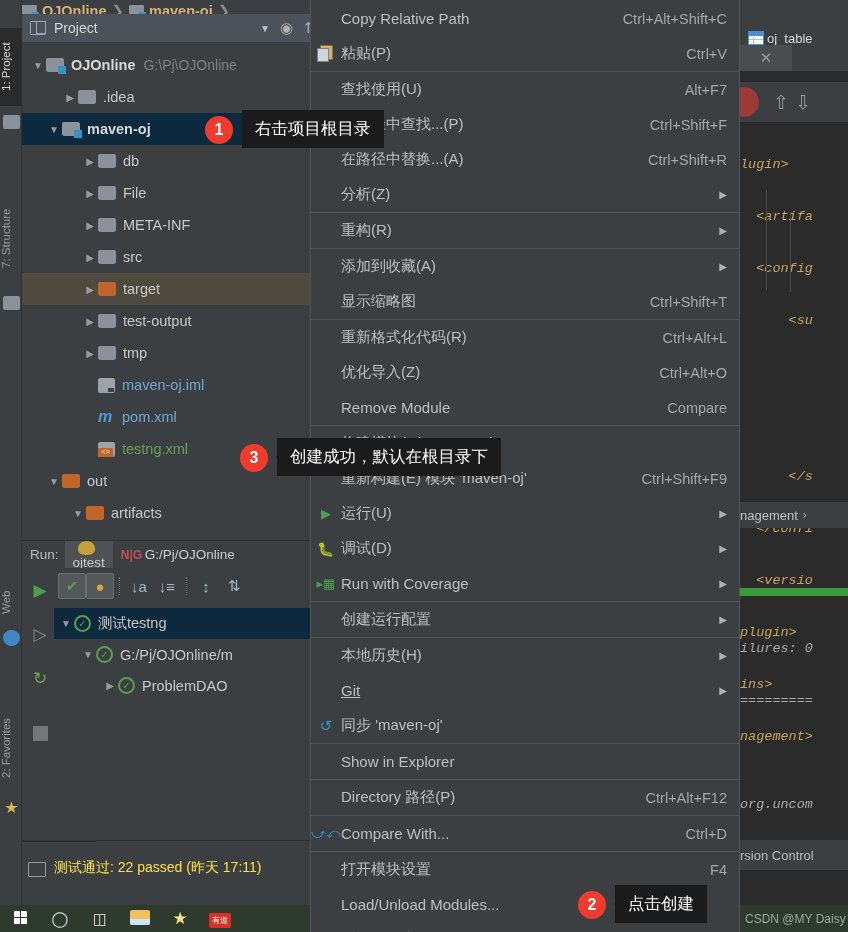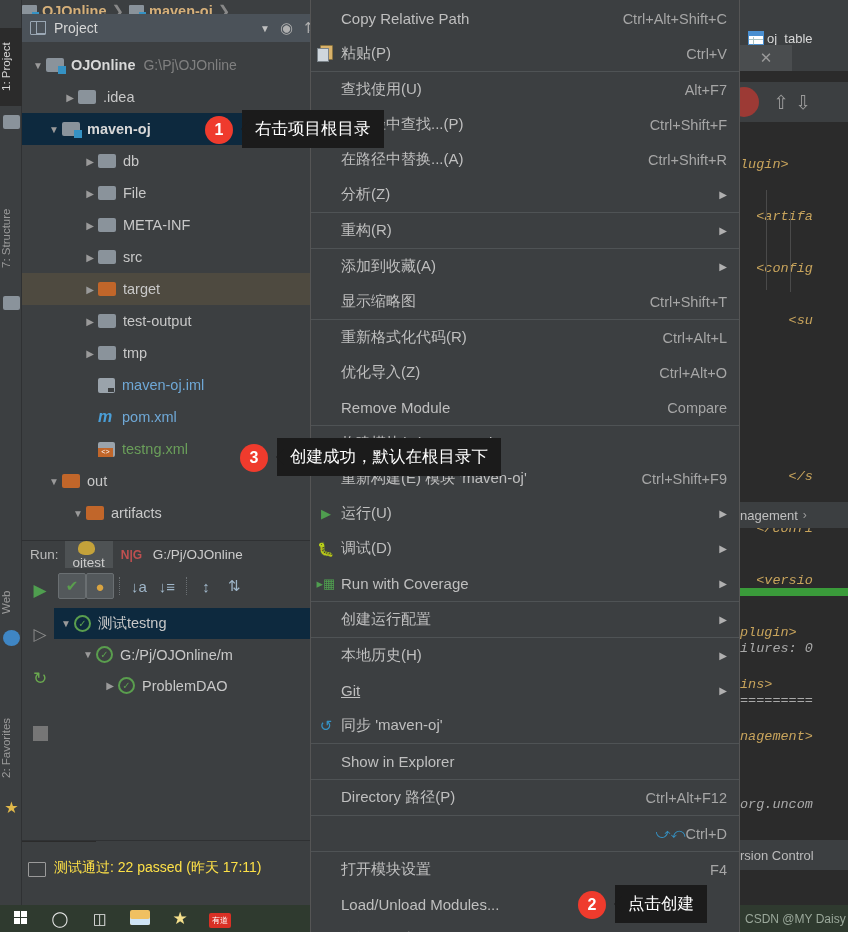--- a/index.html
+++ b/index.html
@@ -123,21 +123,21 @@
   .blue { color:#6fa8d6; }
 
   
   .runbar { position:absolute; left:22px; top:540px; width:296px; height:28px;
       background:#3c3f41; display:flex; align-items:center; border-top:1px solid #2f3133;}
   .runlabel { margin-left:8px; color:#bbb; font-size:13.5px; }
   .runtab { height:28px; display:flex; align-items:center; padding:0 8px; font-size:13.5px; color:#ccc;}
   .runtab.active { background:#4e5254;flex-direction:column; }
   .cat-ic { width:17px; height:14px; margin-right:5px; background:#c4a23a;
       border-radius:50% 50% 40% 40%; position:relative; flex:0 0 auto;}
-  .ng-ic { width:20px; margin-right:12px; color:#c05050; font-weight:bold; font-size:12px; flex:0 0 auto;}
+  .ng-ic { width:20px; margin-right:4px; color:#c05050; font-weight:bold; font-size:12px; flex:0 0 auto;}
 
   .runbody { position:absolute; left:22px; top:568px; width:296px; height:272px; background:#3c3f41; }
   .runside { position:absolute; left:22px; top:568px; width:36px; height:272px; background:#3c3f41; }
   .rsbtn { width:36px; height:44px; display:flex; align-items:center; justify-content:center; font-size:17px;}
   .runtoolbar { position:absolute; left:58px; top:570px; width:260px; height:32px;
       display:flex; align-items:center; }
   .tbtn { width:28px; height:26px; display:flex; align-items:center; justify-content:center;
       font-size:15px; color:#9fb6c9; }
   .tbtn.pressed { background:#53585b; border:1px solid #6a6f72; border-radius:2px; }
   .dotsep { width:1px; height:18px; border-left:1px dotted #6a6f72; margin:0 5px; }
@@ -153,21 +153,21 @@
       background:#3c3f41; display:flex; align-items:center; border-top:1px solid #2f3133;}
   .bb-item { height:30px; display:flex; align-items:center; padding:0 9px; font-size:13.5px; color:#c4c4c4;}
   .bb-item.active { background:#2b2b2b; }
   .statusbar { position:absolute; left:22px; top:842px; width:318px; height:35px;
       background:#3c3f41; display:flex; align-items:flex-end; font-size:14px; color:#fde047; }
   .sb-ico { width:18px;height:15px;border:1.5px solid #9a9a9a;margin:0 8px 0 6px;border-radius:1px;flex:0 0 auto;}
 
   
   .ctxmenu { position:absolute; left:310px; top:-12px; width:430px; background:#3c3f41;
       border:1px solid #555; }
-  .mi { height:35px; display:flex; align-items:center; position:relative; font-size:15px; color:#bfbfbf;justify-content:flex-end;}
+  .mi { height:35px; display:flex; align-items:center; position:relative; font-size:15px; color:#bfbfbf;}
   .mi-icon { width:30px; text-align:center; font-size:14px; flex:0 0 auto; }
   .mi-label { flex:1 1 auto; white-space:nowrap; }
   .mi-key { color:#a6a6a6; font-size:14.5px; padding-right:12px; white-space:nowrap;}
   .mi-arrow { color:#b0b0b0; font-size:10px; padding-right:12px; }
   .msep { height:1px; background:#4f5355; margin:0; }
   .mu { text-decoration:underline; }
   .paste-ic { display:inline-block; width:13px;height:15px;background:#d9b26a;border:1px solid #8a7340;
      border-radius:1px; position:relative; }
   .paste-ic::after{content:"";position:absolute;left:-4px;top:2px;width:10px;height:12px;
      background:#cfd6dc;border:1px solid #7a8288;}
@@ -581,20 +581,21 @@
 
     <div class="mi">
       <span class="mi-icon"></span>
       <span class="mi-label">Directory 路径(P)</span>
       <span class="mi-key">Ctrl+Alt+F12</span>
     </div>
     <div class="msep"></div>
 
     <div class="mi">
       <span class="mi-icon cmp-ic">⤻⤺</span>
+      <span class="mi-label">Compare With...</span>
       <span class="mi-key">Ctrl+D</span>
     </div>
     <div class="msep"></div>
 
     <div class="mi">
       <span class="mi-icon"></span>
       <span class="mi-label">打开模块设置</span>
       <span class="mi-key">F4</span>
     </div>
     <div class="mi">

